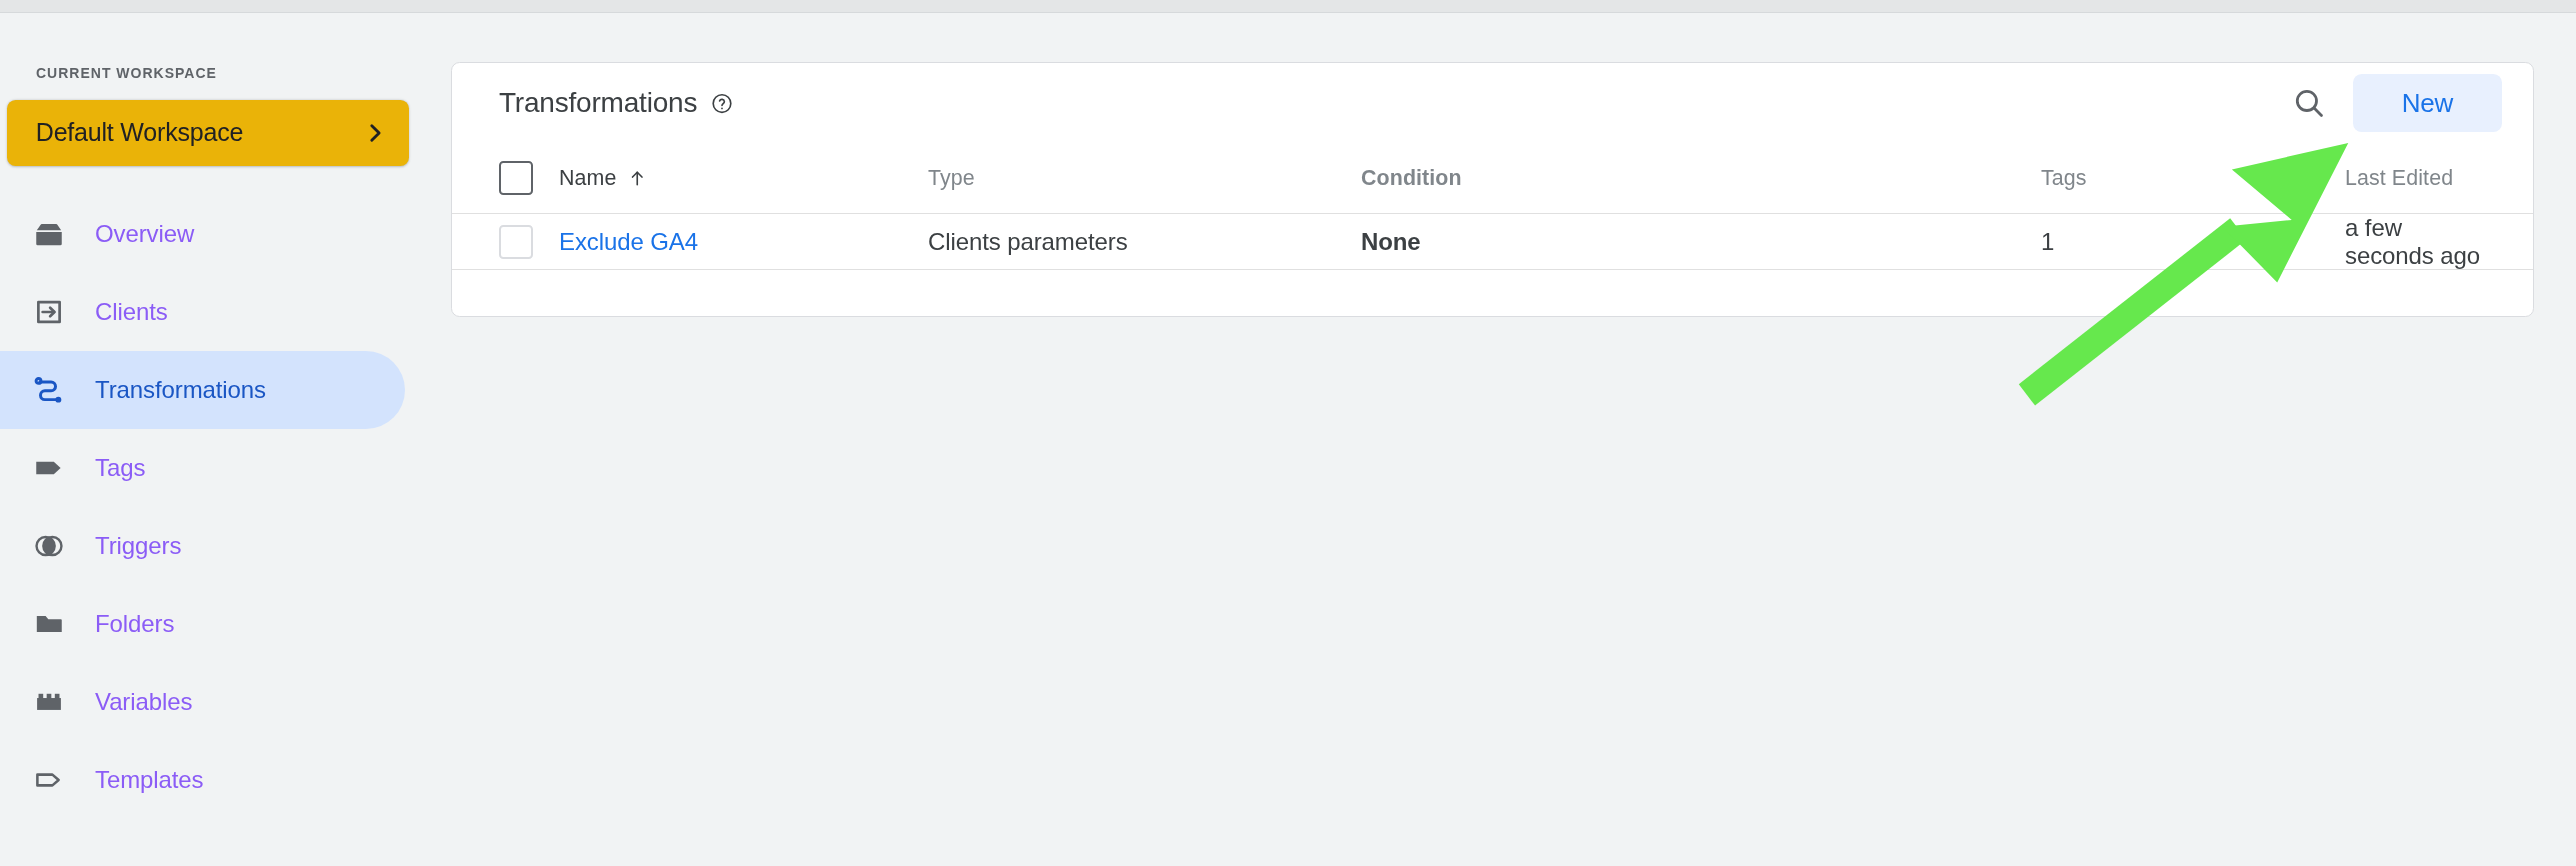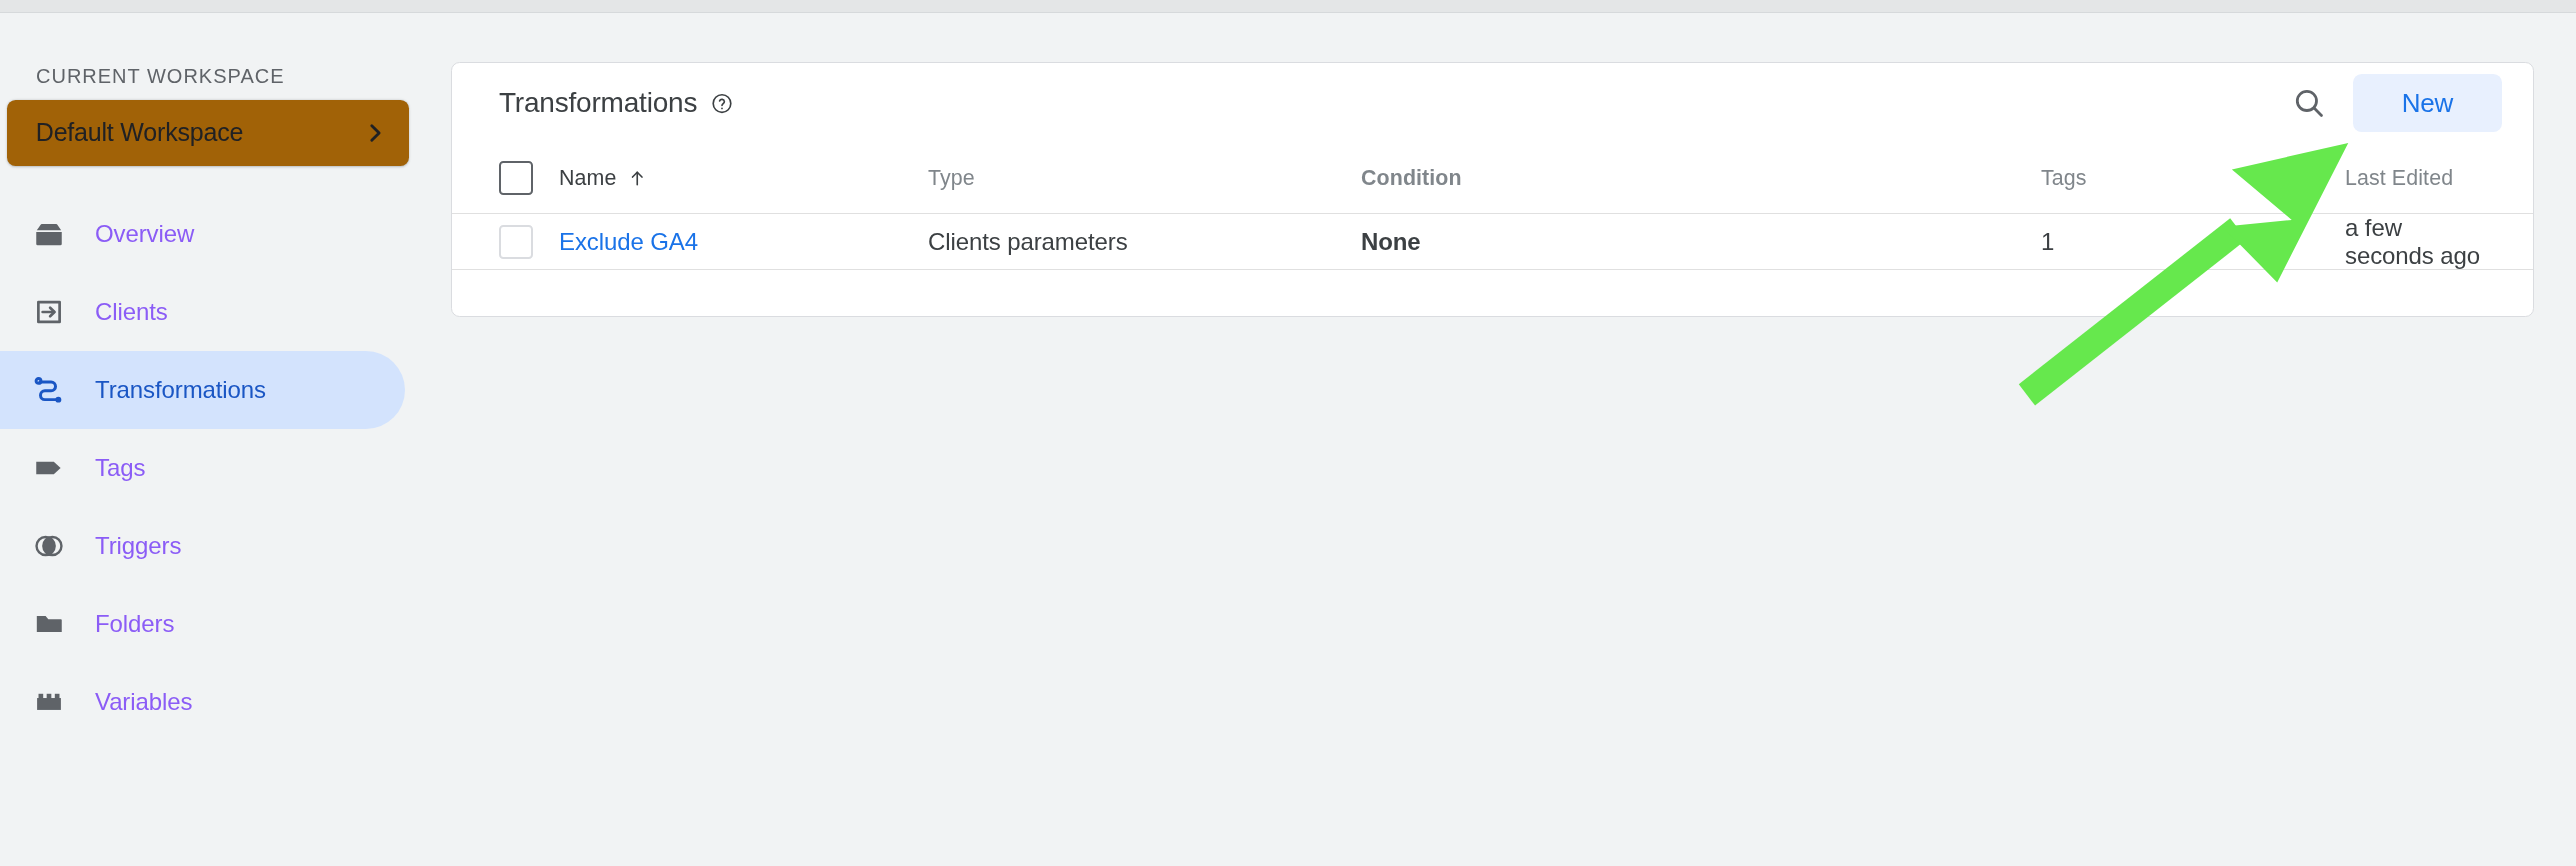--- a/index.html
+++ b/index.html
@@ -34,33 +34,33 @@
     width: 451px;
     height: 852px;
     background: #F1F3F4;
     padding-top: 0;
   }
 
   #workspace-label {
     position: absolute;
     top: 51px;
     left: 36px;
-    font-size: 20px;
+    font-size: 14px;
     letter-spacing: 1px;
     color: #5F6368;
-    font-weight: 400;
+    font-weight: 700;
   }
 
   #workspace-card {
     position: absolute;
     top: 86px;
     left: 6.8px;
     width: 402px;
     height: 66px;
-    background: #a16207;
+    background: #eab308;
     border-radius: 8.6px;
     box-shadow: 0 0.9px 2.6px rgba(60,64,67,0.22), 0 0.9px 1.7px rgba(60,64,67,0.10);
     display: flex;
     align-items: center;
     padding: 0 22px 0 29px;
     cursor: pointer;
   }
   #workspace-card .ws-name {
     flex: 1;
     font-size: 25px;
@@ -324,20 +324,28 @@
         <svg width="34" height="34" viewBox="0 0 24 24" fill="currentColor">
           <path d="M3.6 9.2h16.8v8.4H3.6z"></path>
           <rect x="4.6" y="6.2" width="3.3" height="3.6"></rect>
           <rect x="10.35" y="6.2" width="3.3" height="3.6"></rect>
           <rect x="16.1" y="6.2" width="3.3" height="3.6"></rect>
         </svg>
       </span>
       <span class="nav-label">Variables</span>
     </div>
 
+    <div class="nav-item">
+      <span class="nav-icon">
+        <svg width="34" height="34" viewBox="0 0 24 24" fill="none" stroke="currentColor" stroke-width="1.8" stroke-linejoin="round">
+          <path d="M3.8 8.2h10.6l4.4 3.8-4.4 3.8H3.8z"></path>
+        </svg>
+      </span>
+      <span class="nav-label">Templates</span>
+    </div>
 
   </nav>
 </div>
 
 <div id="card">
 
   <div id="card-header">
     <span id="card-title">Transformations</span>
 
     <span id="help-icon">

